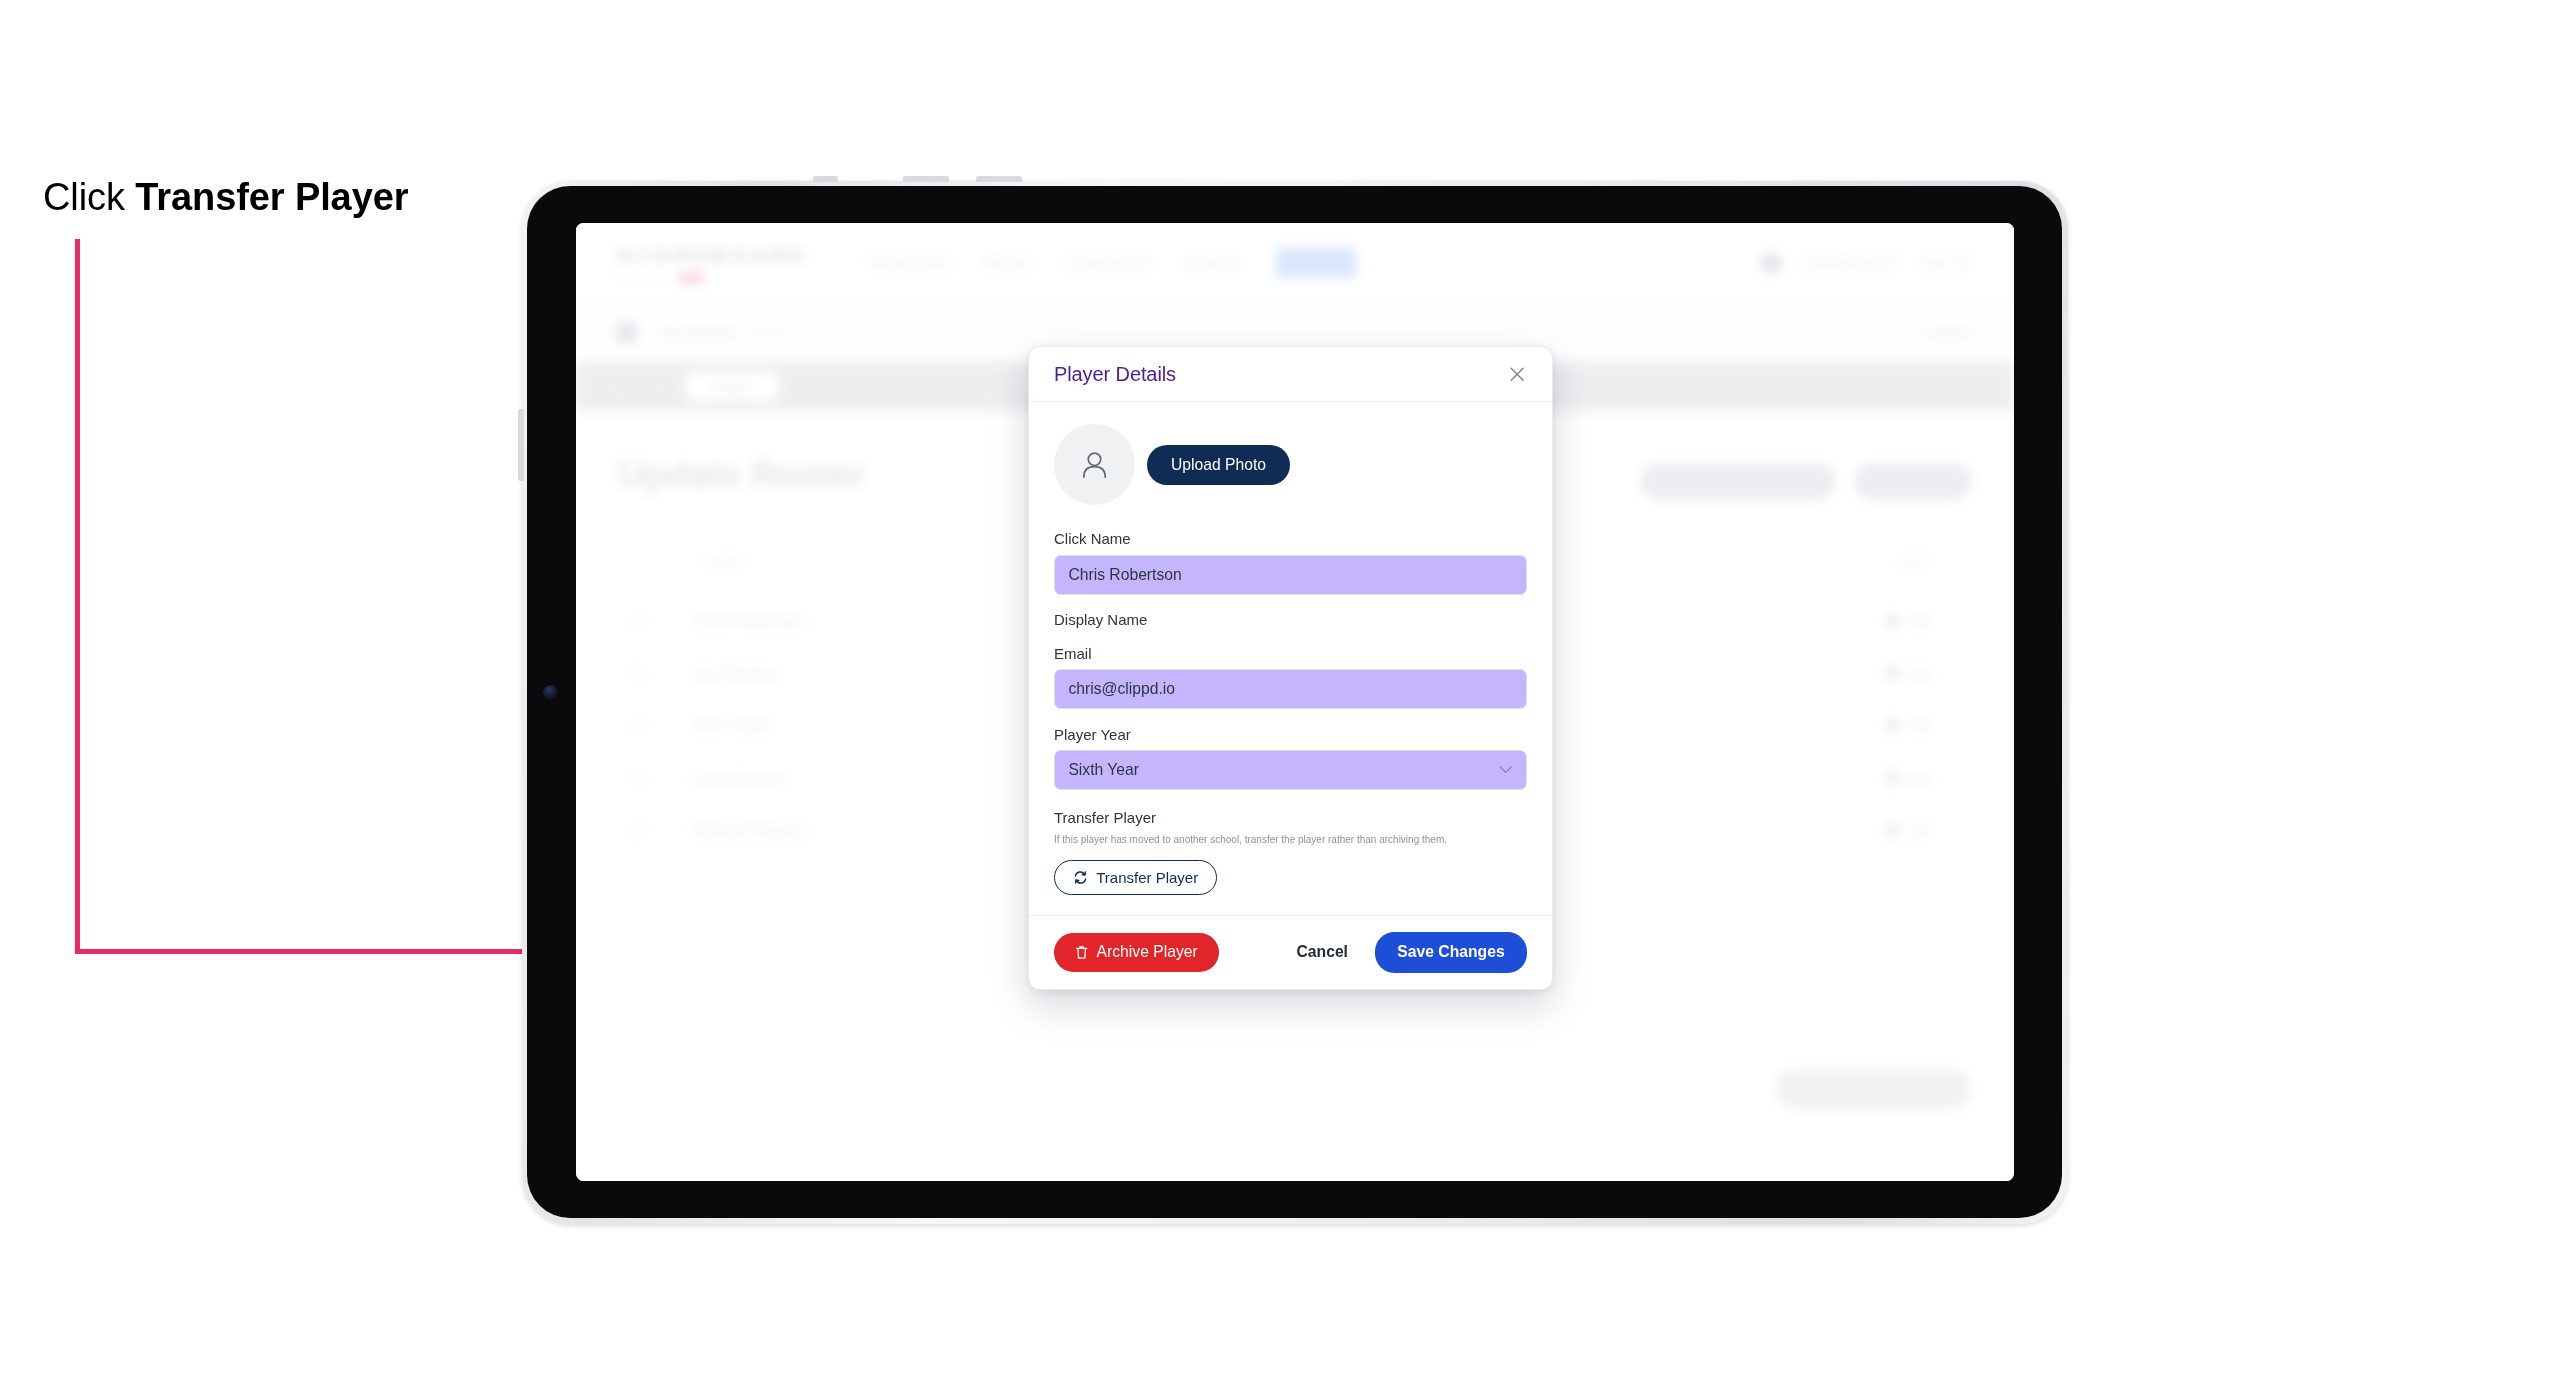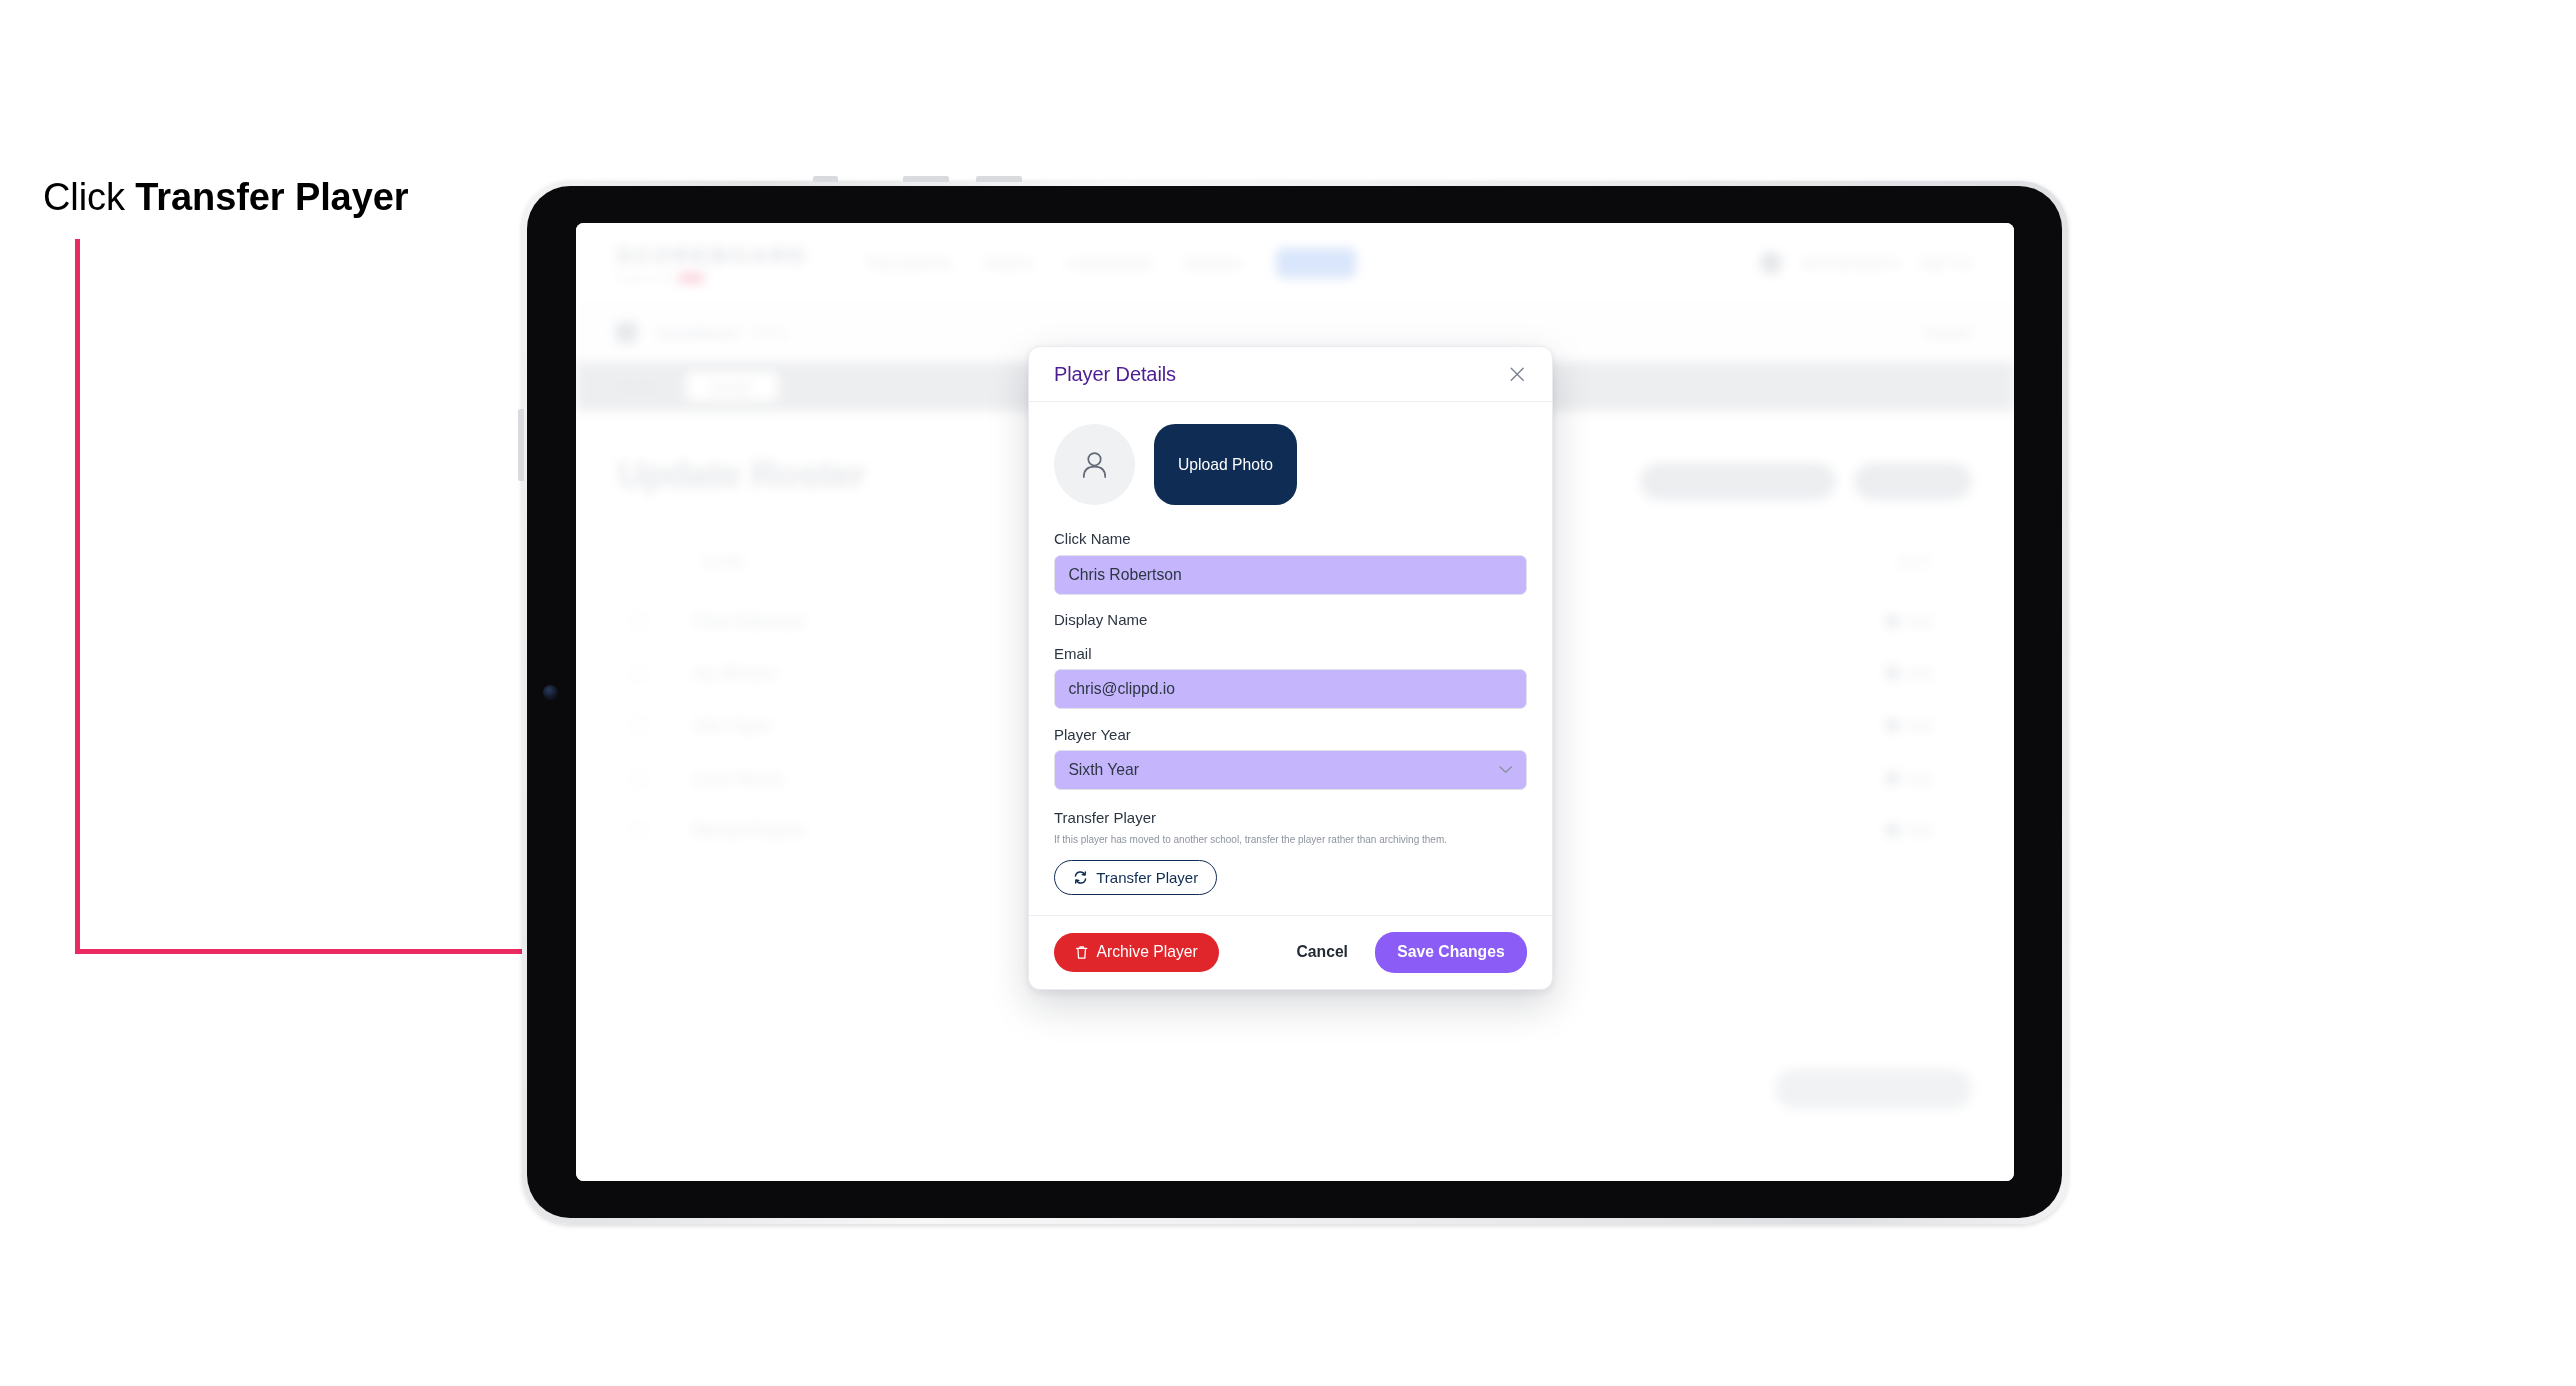--- a/index.html
+++ b/index.html
@@ -380,21 +380,22 @@
     width: 25px; height: 25px;
     display: flex;
     align-items: center;
     justify-content: center;
     cursor: pointer;
   }
   .modal-body { padding: 22.4px 25px 19.4px 25px; }
 
   .photo-row {
     display: flex;
-    gap: 19px;
+    align-items: center;
+    gap: 12px;
     margin-bottom: 25px;
   }
   .avatar-circle {
     width: 81px; height: 81px;
     border-radius: 50%;
     background: #f0f1f3;
     display: flex;
     align-items: center;
     justify-content: center;
   }
@@ -492,21 +493,21 @@
     background: none;
     border: none;
     font-size: 15.7px;
     font-weight: bold;
     color: #232b36;
     cursor: pointer;
     font-family: inherit;
     padding: 7.5px 6px;
   }
   .btn-save {
-    background: #8b5cf6;
+    background: #1d4ed8;
     color: #ffffff;
     border: none;
     font-size: 15.7px;
     font-weight: bold;
     padding: 11.2px 22.4px;
     border-radius: 19.4px;
     cursor: pointer;
     font-family: inherit;
   }
 </style>

